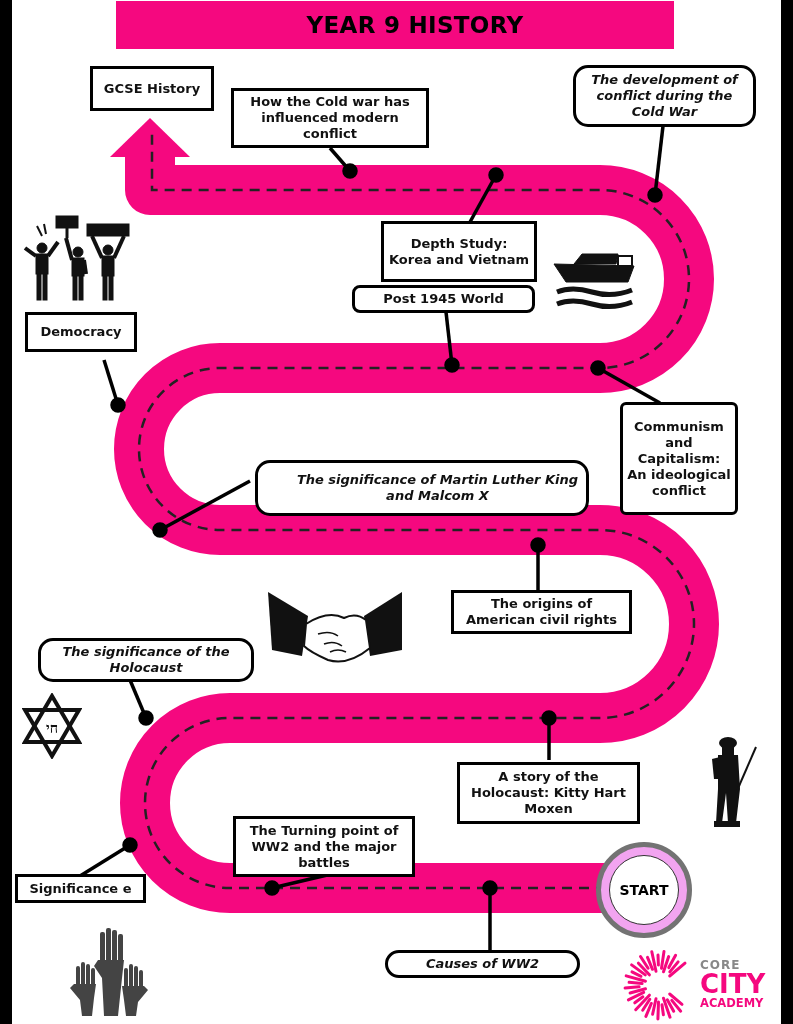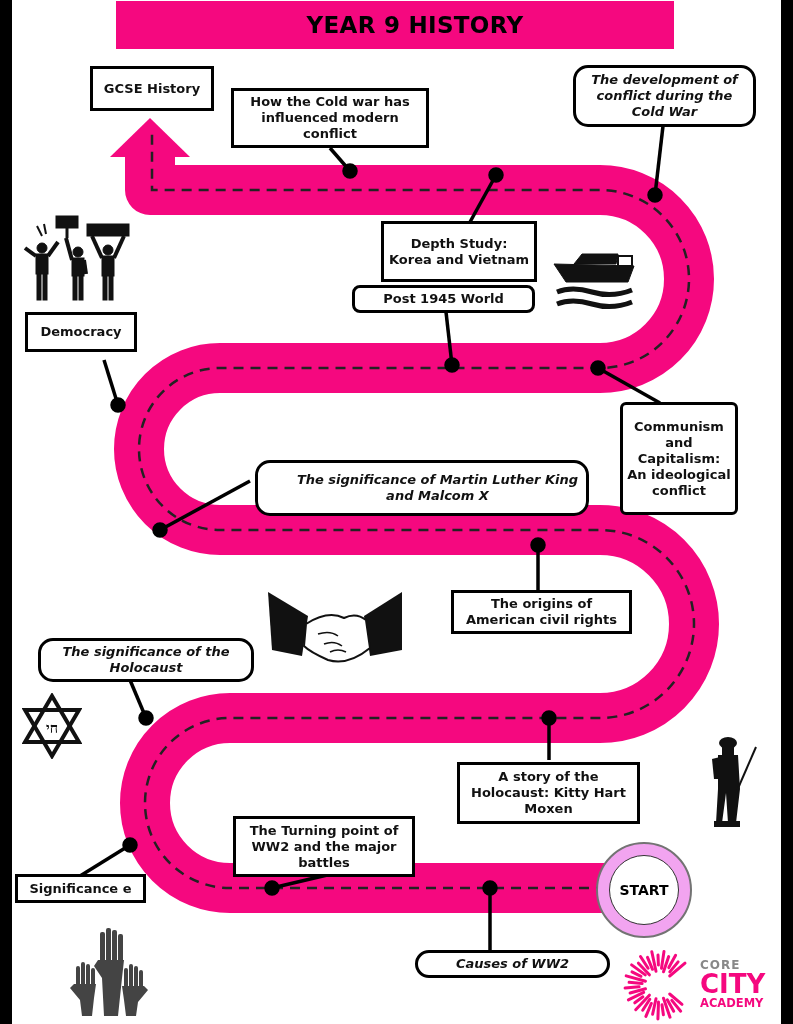--- a/index.html
+++ b/index.html
@@ -11,21 +11,21 @@
   .title-banner { position:absolute; left:116px; top:1px; width:558px; height:48px; background:#f5087f;
                   display:flex; align-items:center; justify-content:center; }
   .title-banner span { color:#000000; font-weight:bold; font-size:23px; letter-spacing:0.3px; margin-left:40px; }
   svg.road { position:absolute; left:0; top:0; }
   .box { position:absolute; background:#fff; border:3px solid #000; box-sizing:border-box;
          display:flex; align-items:center; justify-content:center; text-align:center;
          font-weight:bold; font-size:13px; line-height:16px; color:#111; padding:1px 4px; }
   .box.it { font-style:italic;border-radius:15px; }
   .icon { position:absolute; }
   .start { position:absolute; left:596px; top:842px; width:96px; height:96px; border-radius:50%;
-           background:#f2a4f0; border:2px solid #737373; box-sizing:border-box;
+           background:#f2a4f0; border:5px solid #737373; box-sizing:border-box;
            display:flex; align-items:center; justify-content:center; }
   .start-inner { width:70px; height:70px; border-radius:50%; background:#fff; border:1px solid #333;
                  box-sizing:border-box; display:flex; align-items:center; justify-content:center;
                  font-weight:bold; font-size:14px; }
   .logo-text { position:absolute; left:700px; top:958px; width:80px; text-align:left; }
   .logo-text .l1 { color:#888; font-weight:bold; font-size:12px; letter-spacing:1px; }
   .logo-text .l2 { color:#f5087f; font-weight:bold; font-size:26px; line-height:24px; }
   .logo-text .l3 { color:#f5087f; font-weight:bold; font-size:11.5px; }
 </style>
 </head>
@@ -109,21 +109,21 @@
 </div>
 <div class="box" style="left:457px;top:762px;width:183px;height:62px;">
   <span>A story of the Holocaust: Kitty Hart Moxen</span>
 </div>
 <div class="box" style="left:233px;top:816px;width:182px;height:61px;">
   <span>The Turning point of WW2 and the major battles</span>
 </div>
 <div class="box" style="left:15px;top:874px;width:131px;height:29px;">
   <span>Significance e</span>
 </div>
-<div class="box it" style="left:415px;top:950px;width:195px;height:28px;">
+<div class="box it" style="left:385px;top:950px;width:195px;height:28px;">
   <span>Causes of WW2</span>
 </div>
 
 <div class="start">
   <div class="start-inner">
     <span>START</span>
   </div>
 </div>
 
 <svg class="icon" style="left:20px;top:214px;" width="112" height="88" viewBox="0 0 112 88">

